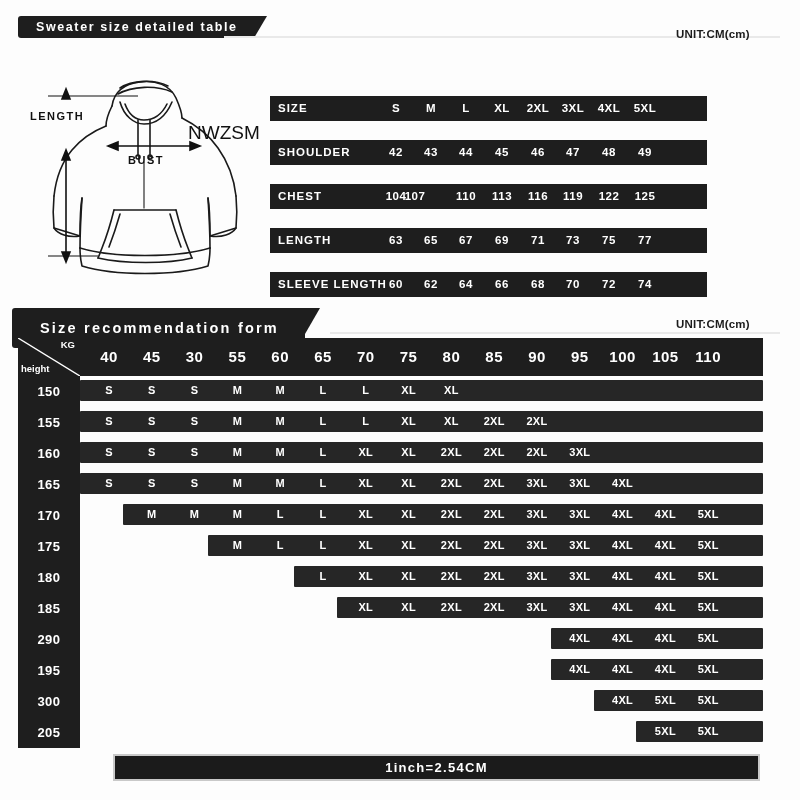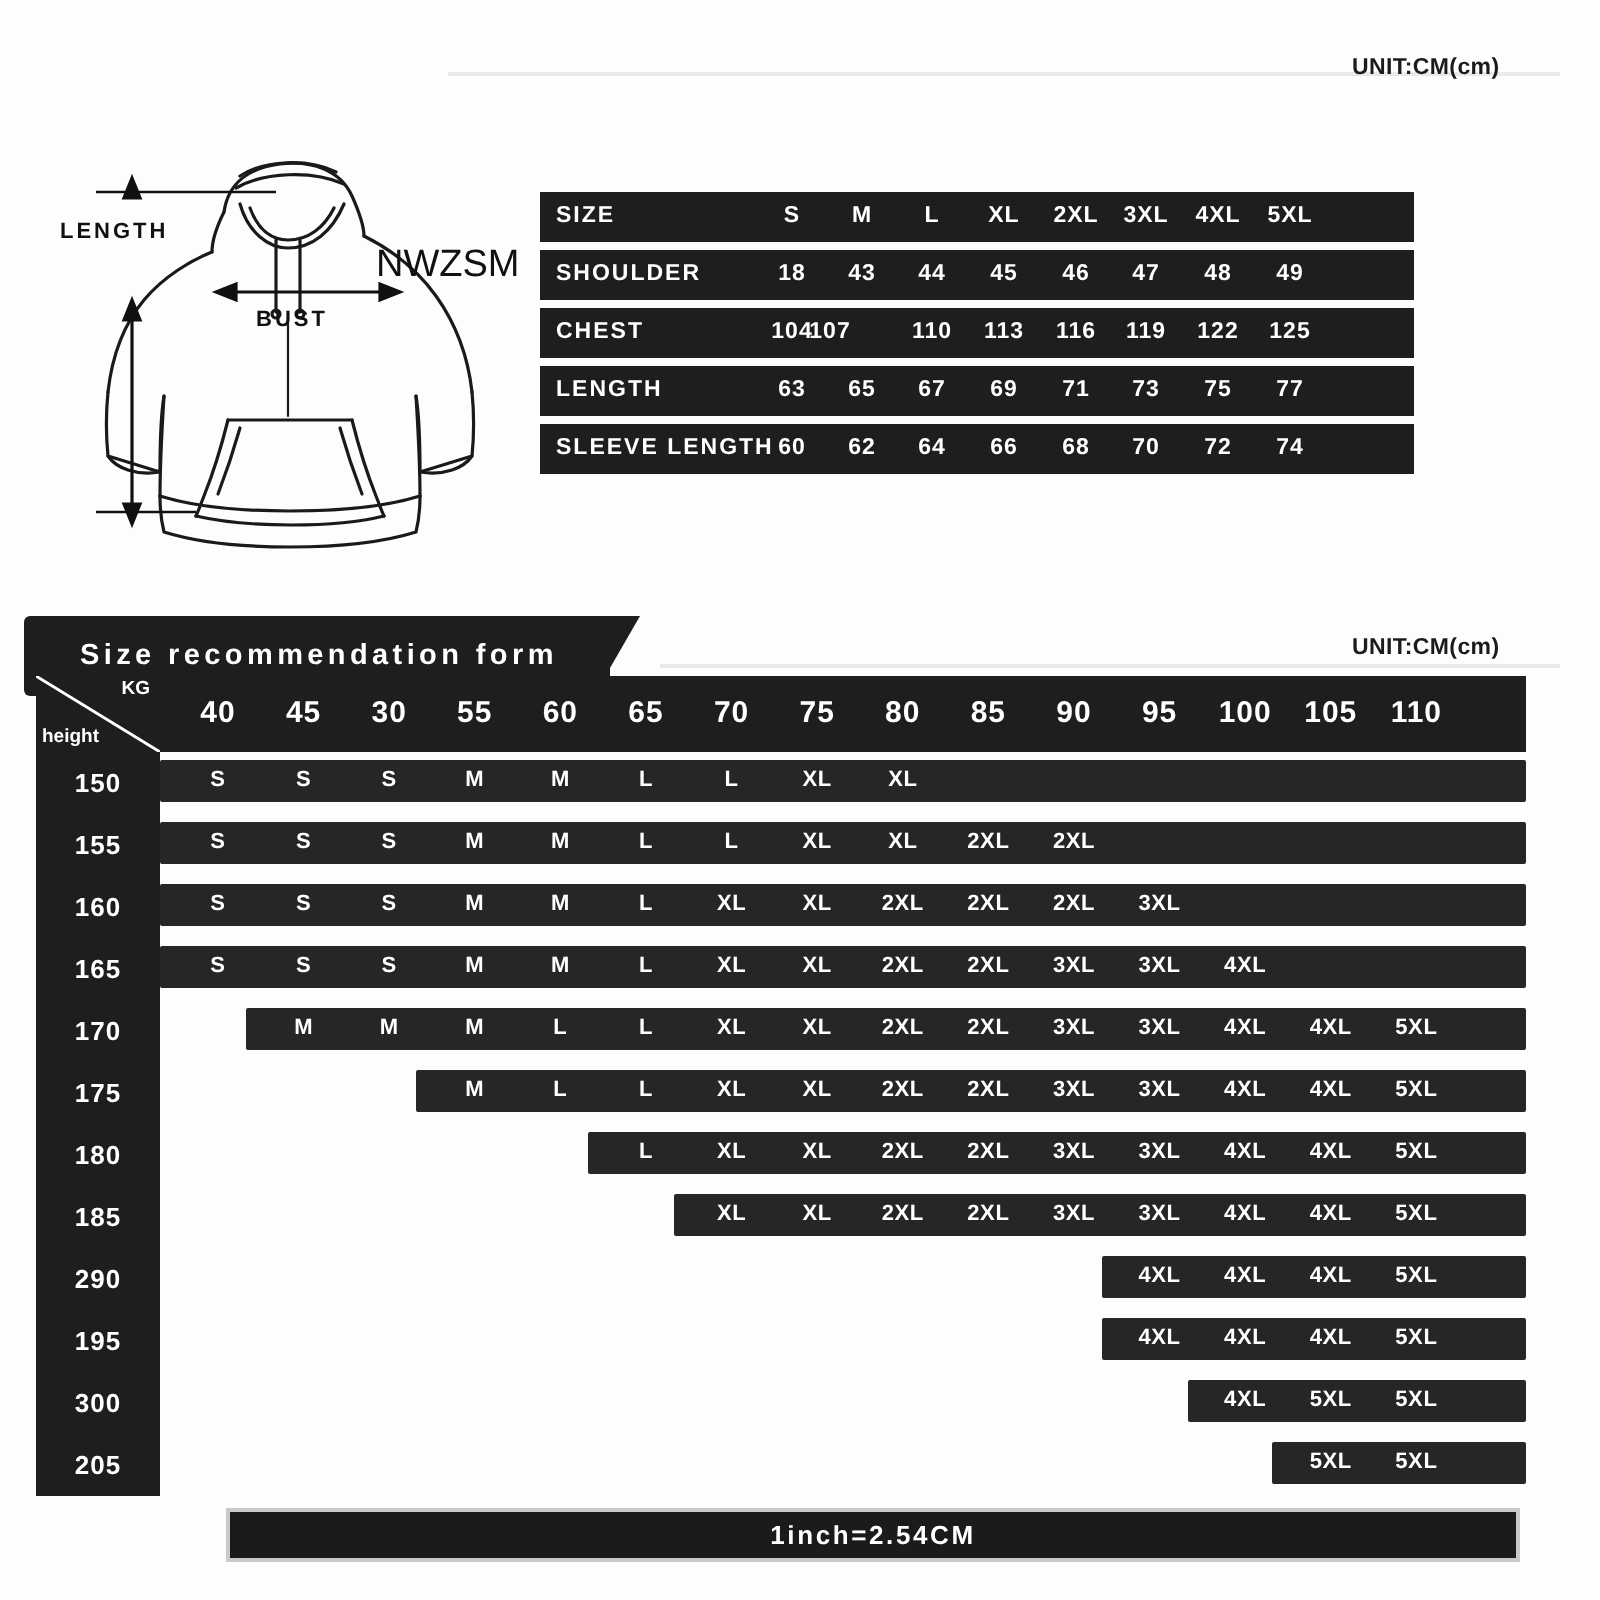--- a/index.html
+++ b/index.html
@@ -62,21 +62,21 @@
     color: #1b1b1b;
     letter-spacing: 0.2px;
   }
 
   
   #spec-table { position: absolute; left: 270px; top: 96px; width: 437px; }
   .spec-row {
     position: relative;
     height: 25px;
     background: #1e1e1e;
-    margin-bottom: 4px;
+    margin-bottom: 19px;
     color: #fff;
   }
   .spec-row:last-child { margin-bottom: 0; }
   .spec-label {
     position: absolute;
     left: 8px; top: 0;
     height: 25px; line-height: 25px;
     font-size: 11.5px;
     font-weight: bold;
     letter-spacing: 1px;
@@ -202,20 +202,25 @@
     font-weight: bold;
     letter-spacing: 1.3px;
     white-space: nowrap;
   }
 </style>
 </head>
 <body>
 
 <div id="page">
 
+  <div class="banner-wrap" style="left:18px; top:16px;">
+    <div class="banner">
+      <span>Sweater size detailed table</span>
+    </div>
+  </div>
   <div class="banner-rule" style="left:224px; top:36px; width:556px;"></div>
   <div class="unit-label" style="left:676px; top:28px;">UNIT:CM(cm)</div>
 
   <div id="hoodie">
     <svg width="240" height="230" viewBox="0 0 240 230">
       <g fill="none" stroke="#1a1a1a" stroke-width="1.6" stroke-linejoin="round" stroke-linecap="round">
 
         <path d="M84,48 C86,34 96,26 112,24 C128,22 142,27 148,40 C152,49 154,56 154,60"></path>
         <path d="M84,48 C80,56 78,62 78,68"></path>
 
@@ -285,21 +290,21 @@
         <span class="spec-val" style="left: 144px;">M</span>
         <span class="spec-val" style="left: 179px;">L</span>
         <span class="spec-val" style="left: 215px;">XL</span>
         <span class="spec-val" style="left: 251px;">2XL</span>
         <span class="spec-val" style="left: 286px;">3XL</span>
         <span class="spec-val" style="left: 322px;">4XL</span>
         <span class="spec-val" style="left: 358px;">5XL</span>
       </div>
       <div class="spec-row">
         <span class="spec-label">SHOULDER</span>
-        <span class="spec-val" style="left: 109px;">18</span>
+        <span class="spec-val" style="left: 109px;">42</span>
         <span class="spec-val" style="left: 144px;">43</span>
         <span class="spec-val" style="left: 179px;">44</span>
         <span class="spec-val" style="left: 215px;">45</span>
         <span class="spec-val" style="left: 251px;">46</span>
         <span class="spec-val" style="left: 286px;">47</span>
         <span class="spec-val" style="left: 322px;">48</span>
         <span class="spec-val" style="left: 358px;">49</span>
       </div>
       <div class="spec-row">
         <span class="spec-label">CHEST</span>

